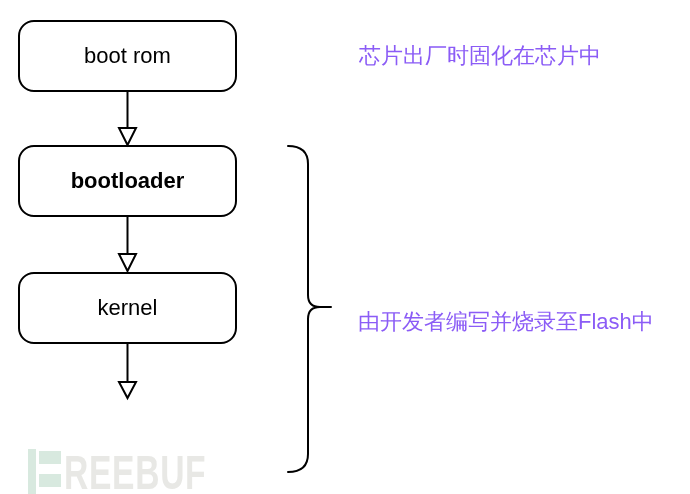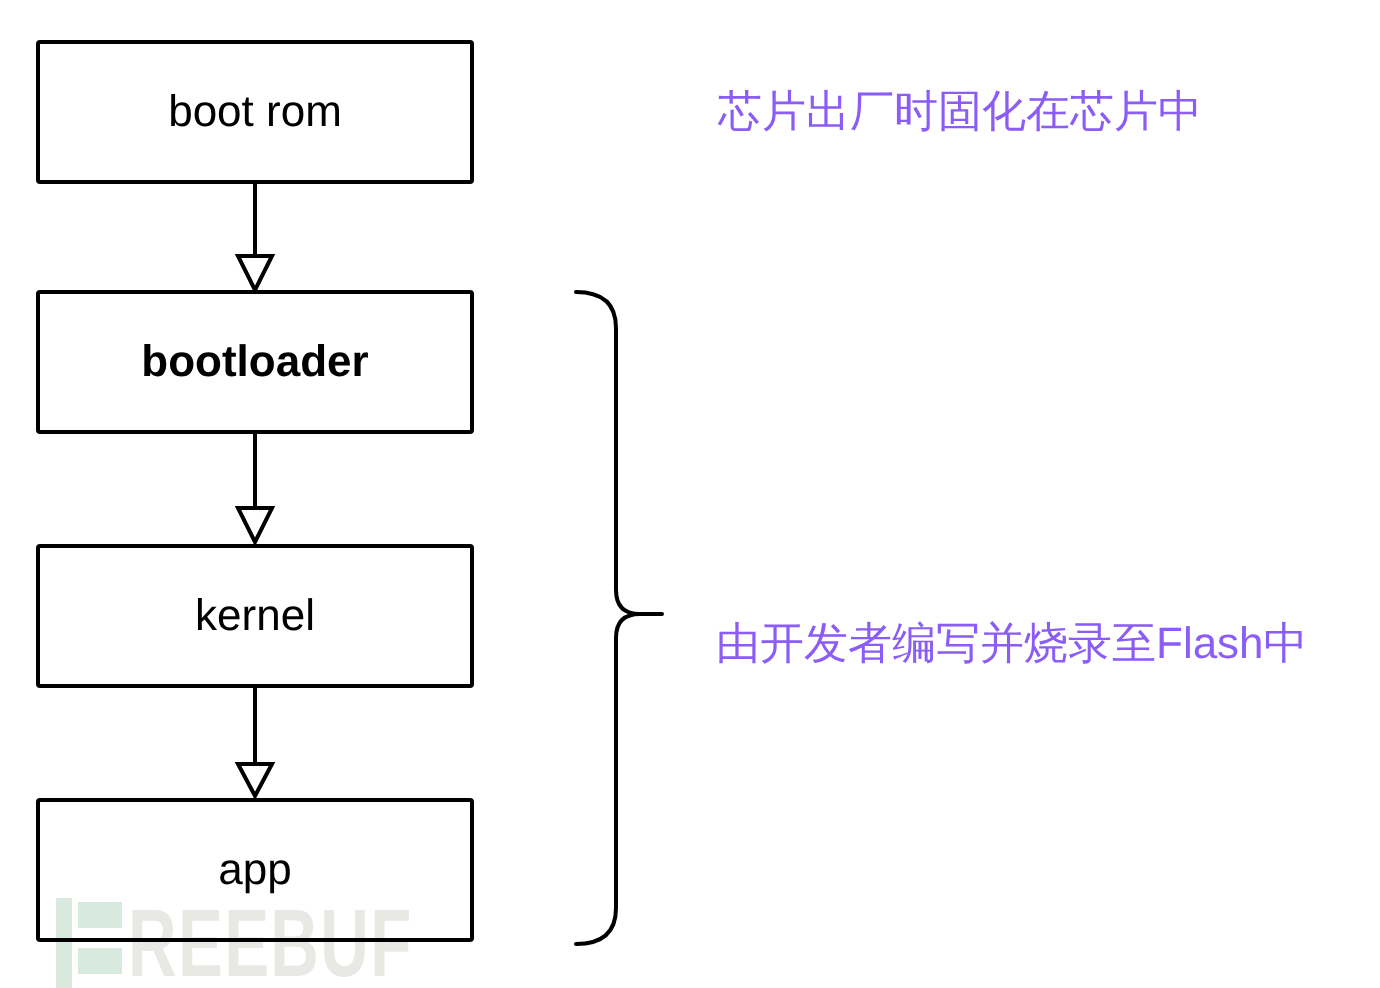--- a/index.html
+++ b/index.html
@@ -55,21 +55,21 @@
     top: 0;
     z-index: 2;
   }
   .node {
     position: absolute;
     left: 18px;
     width: 219px;
     height: 72px;
     box-sizing: border-box;
     border: 2px solid #000000;
-    border-radius: 2px;
+    border-radius: 16px;
     background: transparent;
     display: flex;
     align-items: center;
     justify-content: center;
     font-size: 22px;
     color: #000000;
     z-index: 3;
   }
   .node-boot-rom   { top: 20px;  }
   .node-bootloader { top: 145px; font-weight: bold; }
@@ -123,20 +123,17 @@
 
   <div class="node node-boot-rom">
     <span>boot rom</span>
   </div>
   <div class="node node-bootloader">
     <span>bootloader</span>
   </div>
   <div class="node node-kernel">
     <span>kernel</span>
   </div>
-  <div class="node node-app">
-    <span>app</span>
-  </div>
 
   <div class="annotation annotation-chip">芯片出厂时固化在芯片中</div>
   <div class="annotation annotation-flash">由开发者编写并烧录至Flash中</div>
 
 </div>
 
 </body></html>

